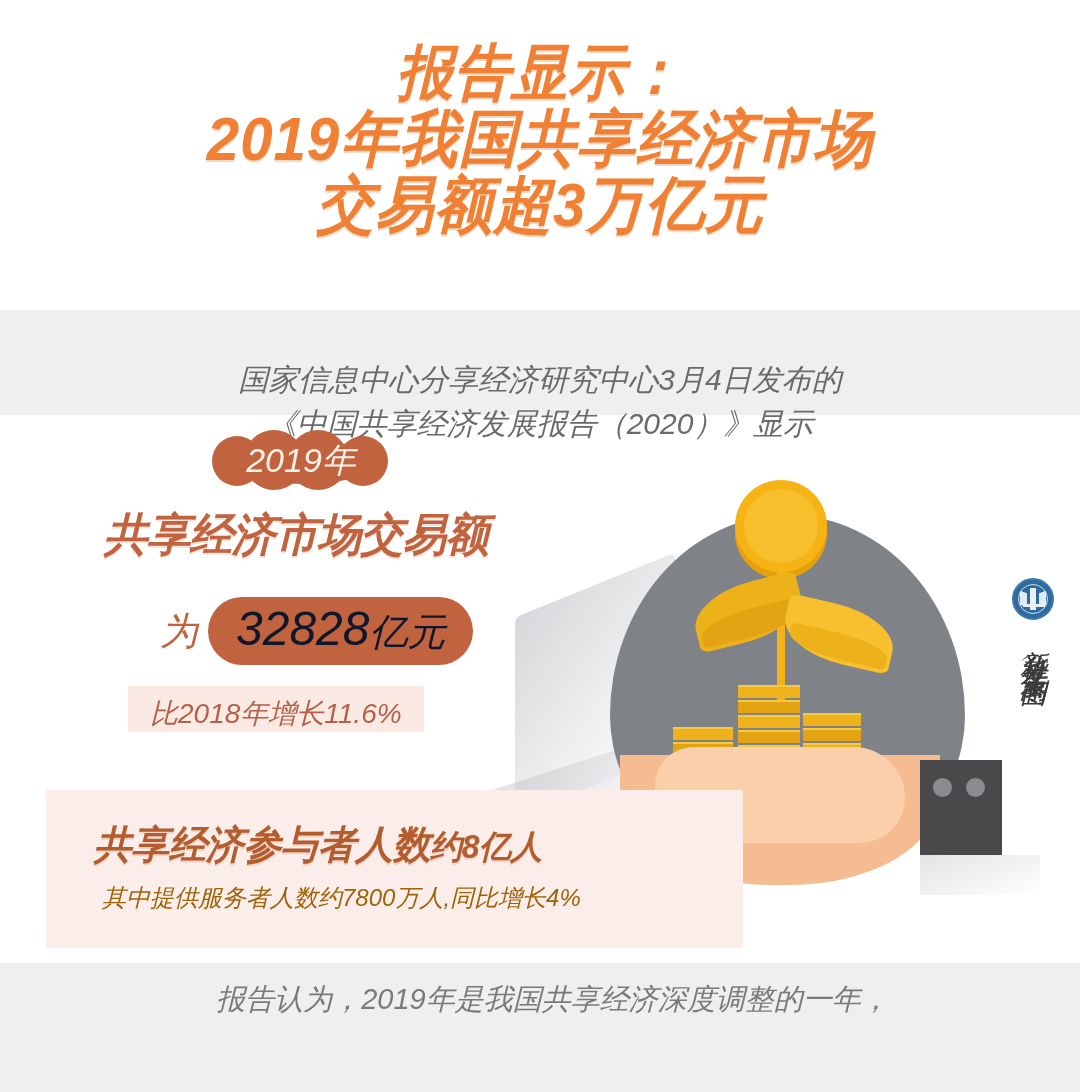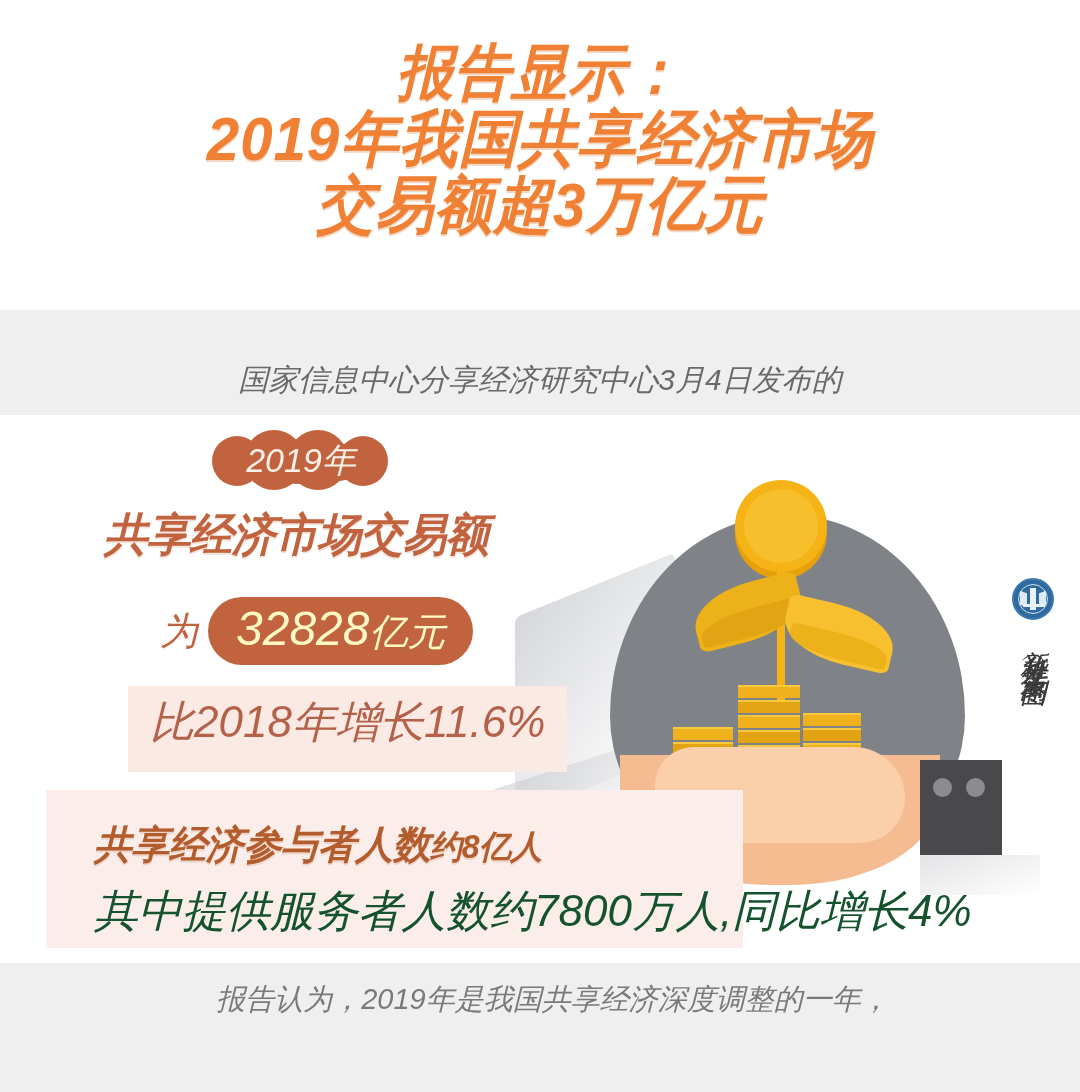--- a/index.html
+++ b/index.html
@@ -83,52 +83,52 @@
   }
 
   .amount-row{
     position:absolute;left:160px;top:597px;
     display:flex;align-items:center;gap:10px;
   }
   .amount-row .wei{
     color:#c1633f;font-size:38px;line-height:1;
   }
   .amount-pill{
-    background:#c1633f;color:#fef9c3;
+    background:#c1633f;color:#0f172a;
     border-radius:38px;
     padding:7px 28px 11px 28px;
     font-size:48px;line-height:1.05;
     white-space:nowrap;
   }
   .amount-pill .unit{font-size:38px;}
 
   .growth{
     position:absolute;left:128px;top:686px;
     background:#fbeae3;color:#b4614a;
-    font-size:44px;line-height:1;
-    padding:14px 22px 28px 22px;
+    font-size:28px;line-height:1;
+    padding:14px 22px 4px 22px;
     white-space:nowrap;
   }
 
   
   .pink-panel{
     position:absolute;left:46px;top:790px;width:697px;height:158px;
     background:#fbeeea;
   }
   .pink-panel .l1{
     position:absolute;left:48px;top:28px;
     color:#b35c2e;font-weight:bold;font-size:39px;
     white-space:nowrap;letter-spacing:-0.5px;
     transform:scaleX(0.97);transform-origin:left center;
     text-shadow:0 2px 0 rgba(190,110,60,.20);
   }
   .pink-panel .l1 .sm{font-size:33px;font-weight:bold;}
   .pink-panel .l2{
-    position:absolute;left:48px;top:92px;
-    color:#14532d;font-size:44px;white-space:nowrap;
+    position:absolute;left:56px;top:92px;
+    color:#a16207;font-size:24px;white-space:nowrap;
   }
 
   
   .footer-text{
     position:absolute;left:0;top:978px;width:1080px;
     text-align:center;color:#7a7a7a;
     font-size:29px;line-height:42px;margin-left:13px;
   }
   .footer-text span{display:block;white-space:nowrap;}
 
@@ -272,20 +272,21 @@
   <div class="band-foot"></div>
 
   <div class="title">
     <span class="ln ln1">报告显示：</span>
     <span class="ln ln2">2019年我国共享经济市场</span>
     <span class="ln ln3">交易额超3万亿元</span>
   </div>
 
   <div class="subtitle">
     <span>国家信息中心分享经济研究中心3月4日发布的</span>
+    <span>《中国共享经济发展报告（2020）》显示</span>
   </div>
 
   <div class="illus">
     <div class="blob-shadow"></div>
     <div class="blob-shadow2"></div>
     <div class="blob"></div>
     <div class="coin-top"></div>
     <div class="stem"></div>
     <div class="leaf-l"></div>
     <div class="leaf-r"></div>

